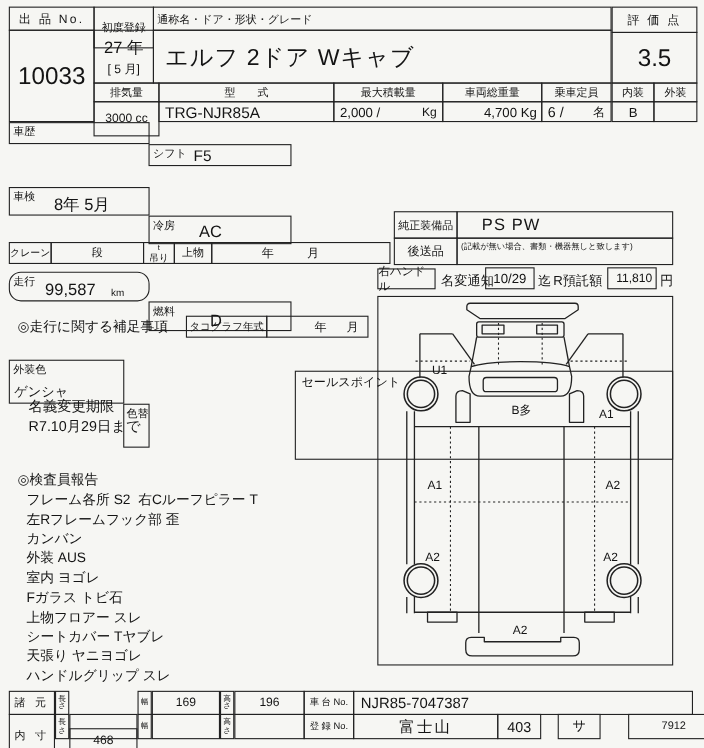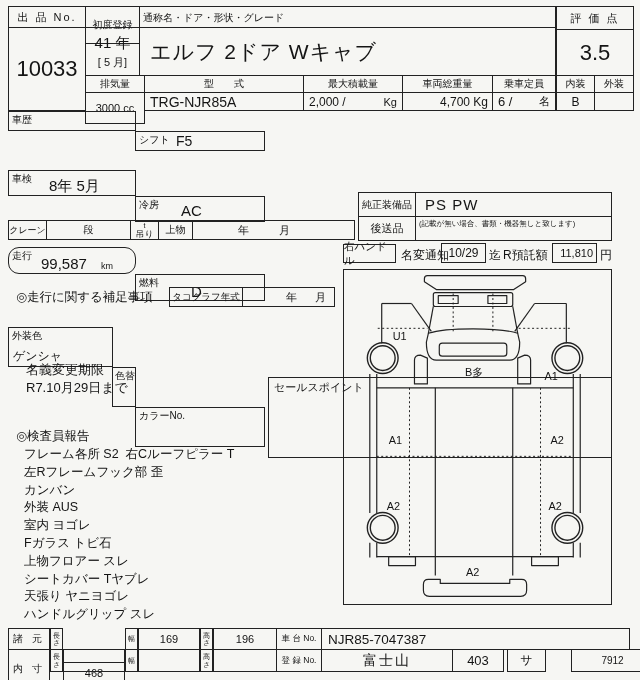--- a/index.html
+++ b/index.html
@@ -25,21 +25,21 @@
 </head>
 <body>
 
 <div class="sheet">
 
   <div class="cell cc" style="left:8px;top:6px;width:78px;height:22px;font-size:11px;letter-spacing:2px;">出 品 No.</div>
   <div class="cell cc" style="left:8px;top:27px;width:78px;height:84px;font-size:22px;">10033</div>
 
   <div class="cell cc" style="left:85px;top:6px;width:55px;height:38px;font-size:10px;">初度登録</div>
   <div class="cell" style="left:85px;top:27px;width:55px;height:49px;">
-    <div class="nob" style="left:0;top:6px;width:100%;text-align:center;font-size:15px;">41 年</div>
+    <div class="nob" style="left:0;top:6px;width:100%;text-align:center;font-size:15px;">27 年</div>
     <div class="nob" style="left:0;top:27px;width:100%;text-align:center;font-size:11px;">[ 5 月]</div>
   </div>
 
   <div class="cell tl" style="left:139px;top:6px;width:417px;height:22px;font-size:10px;padding-top:4px;">通称名・ドア・形状・グレード</div>
   <div class="cell" style="left:139px;top:27px;width:417px;height:49px;display:flex;align-items:center;padding-left:10px;font-size:21px;letter-spacing:1px;">エルフ 2ドア Wキャブ</div>
 
   <div class="cell cc" style="left:85px;top:75px;width:60px;height:18px;font-size:10px;">排気量</div>
   <div class="cell cc" style="left:85px;top:92px;width:60px;height:32px;font-size:11px;">3000 cc</div>
 
   <div class="cell cc" style="left:144px;top:75px;width:160px;height:18px;font-size:10px;">型　　式</div>
@@ -94,41 +94,38 @@
     <span class="nob" style="left:55px;top:8px;font-size:15px;">D</span>
   </div>
 
   <div class="cell relcell" style="left:8px;top:181px;width:105px;height:40px;">
     <span class="cornerlbl">外装色</span>
     <span class="nob" style="left:4px;top:20px;font-size:12px;">ゲンシャ</span>
   </div>
   <div class="cell relcell" style="left:112px;top:181px;width:24px;height:40px;">
     <span class="cornerlbl" style="left:2px;">色替</span>
   </div>
-  <div class="cell relcell" style="left:135px;top:181px;width:130px;height:40px;">
-    <span class="cornerlbl">カラーNo.</span>
-  </div>
 
   <div class="cell cc" style="left:8px;top:220px;width:39px;height:20px;font-size:9px;">クレーン</div>
   <div class="cell cc" style="left:46px;top:220px;width:85px;height:20px;font-size:10px;">段</div>
   <div class="cell" style="left:130px;top:220px;width:29px;height:20px;">
     <div style="text-align:center;font-size:7px;line-height:7px;padding-top:1px;">t</div>
     <div style="text-align:center;font-size:9px;line-height:10px;">吊り</div>
   </div>
   <div class="cell cc" style="left:158px;top:220px;width:35px;height:20px;font-size:10px;">上物</div>
   <div class="cell" style="left:192px;top:220px;width:163px;height:20px;display:flex;align-items:center;">
     <span style="margin-left:45px;font-size:11px;">年</span>
     <span style="margin-left:30px;font-size:11px;">月</span>
   </div>
 
   <div class="cell relcell" style="left:268px;top:111px;width:344px;height:81px;">
     <span class="cornerlbl" style="font-size:11px;top:2px;left:5px;">セールスポイント</span>
   </div>
   <div class="cell cc" style="left:358px;top:192px;width:58px;height:25px;font-size:10px;">純正装備品</div>
-  <div class="cell" style="left:415px;top:192px;width:197px;height:25px;display:flex;align-items:center;padding-left:9px;font-size:15px;letter-spacing:1px;">PS PW</div>
+  <div class="cell" style="left:415px;top:192px;width:197px;height:25px;display:flex;align-items:center;padding-left:22px;font-size:15px;letter-spacing:1px;">PS PW</div>
   <div class="cell cc" style="left:358px;top:216px;width:58px;height:25px;font-size:11px;">後送品</div>
   <div class="cell" style="left:415px;top:216px;width:197px;height:25px;padding:2px 0 0 3px;font-size:7.5px;">(記載が無い場合、書類・機器無しと致します)</div>
 
   <div class="cell cc" style="left:343px;top:244px;width:53px;height:19px;font-size:10.5px;">右ハンドル</div>
   <div class="nob" style="left:401px;top:247px;font-size:12px;">名変通知</div>
   <div class="cell cc" style="left:441px;top:243px;width:45px;height:20px;font-size:12px;">10/29</div>
   <div class="nob" style="left:489px;top:247px;font-size:12px;">迄</div>
   <div class="nob" style="left:503px;top:247px;font-size:12px;">R預託額</div>
   <div class="cell" style="left:552px;top:243px;width:45px;height:20px;display:flex;align-items:center;justify-content:flex-end;padding-right:3px;font-size:11px;">11,810</div>
   <div class="nob" style="left:600px;top:247px;font-size:12px;">円</div>
@@ -257,17 +254,17 @@
   <div class="cell cc" style="left:125px;top:649px;width:13px;height:23px;">
       <span class="vhdr">幅</span>
     </div>
   <div class="cell cc" style="left:138px;top:649px;width:62px;height:23px;font-size:11px;"></div>
   <div class="cell cc" style="left:200px;top:649px;width:13px;height:23px;">
       <span class="vhdr">高さ</span>
     </div>
   <div class="cell cc" style="left:213px;top:649px;width:64px;height:23px;font-size:11px;"></div>
   <div class="cell cc" style="left:276px;top:649px;width:46px;height:23px;font-size:8.5px;">登 録 No.</div>
   <div class="cell cc" style="left:321px;top:649px;width:132px;height:23px;font-size:14px;letter-spacing:2px;">富士山</div>
-  <div class="cell cc" style="left:452px;top:649px;width:52px;height:23px;font-size:13px;">403</div>
+  <div class="cell cc" style="left:452px;top:649px;width:40px;height:23px;font-size:13px;">403</div>
   <div class="cell cc" style="left:507px;top:649px;width:39px;height:23px;font-size:12px;">サ</div>
   <div class="cell cc" style="left:545px;top:649px;width:83px;height:23px;font-size:10px;margin-left:26px;">7912</div>
 
 </div>
 
 </body></html>

